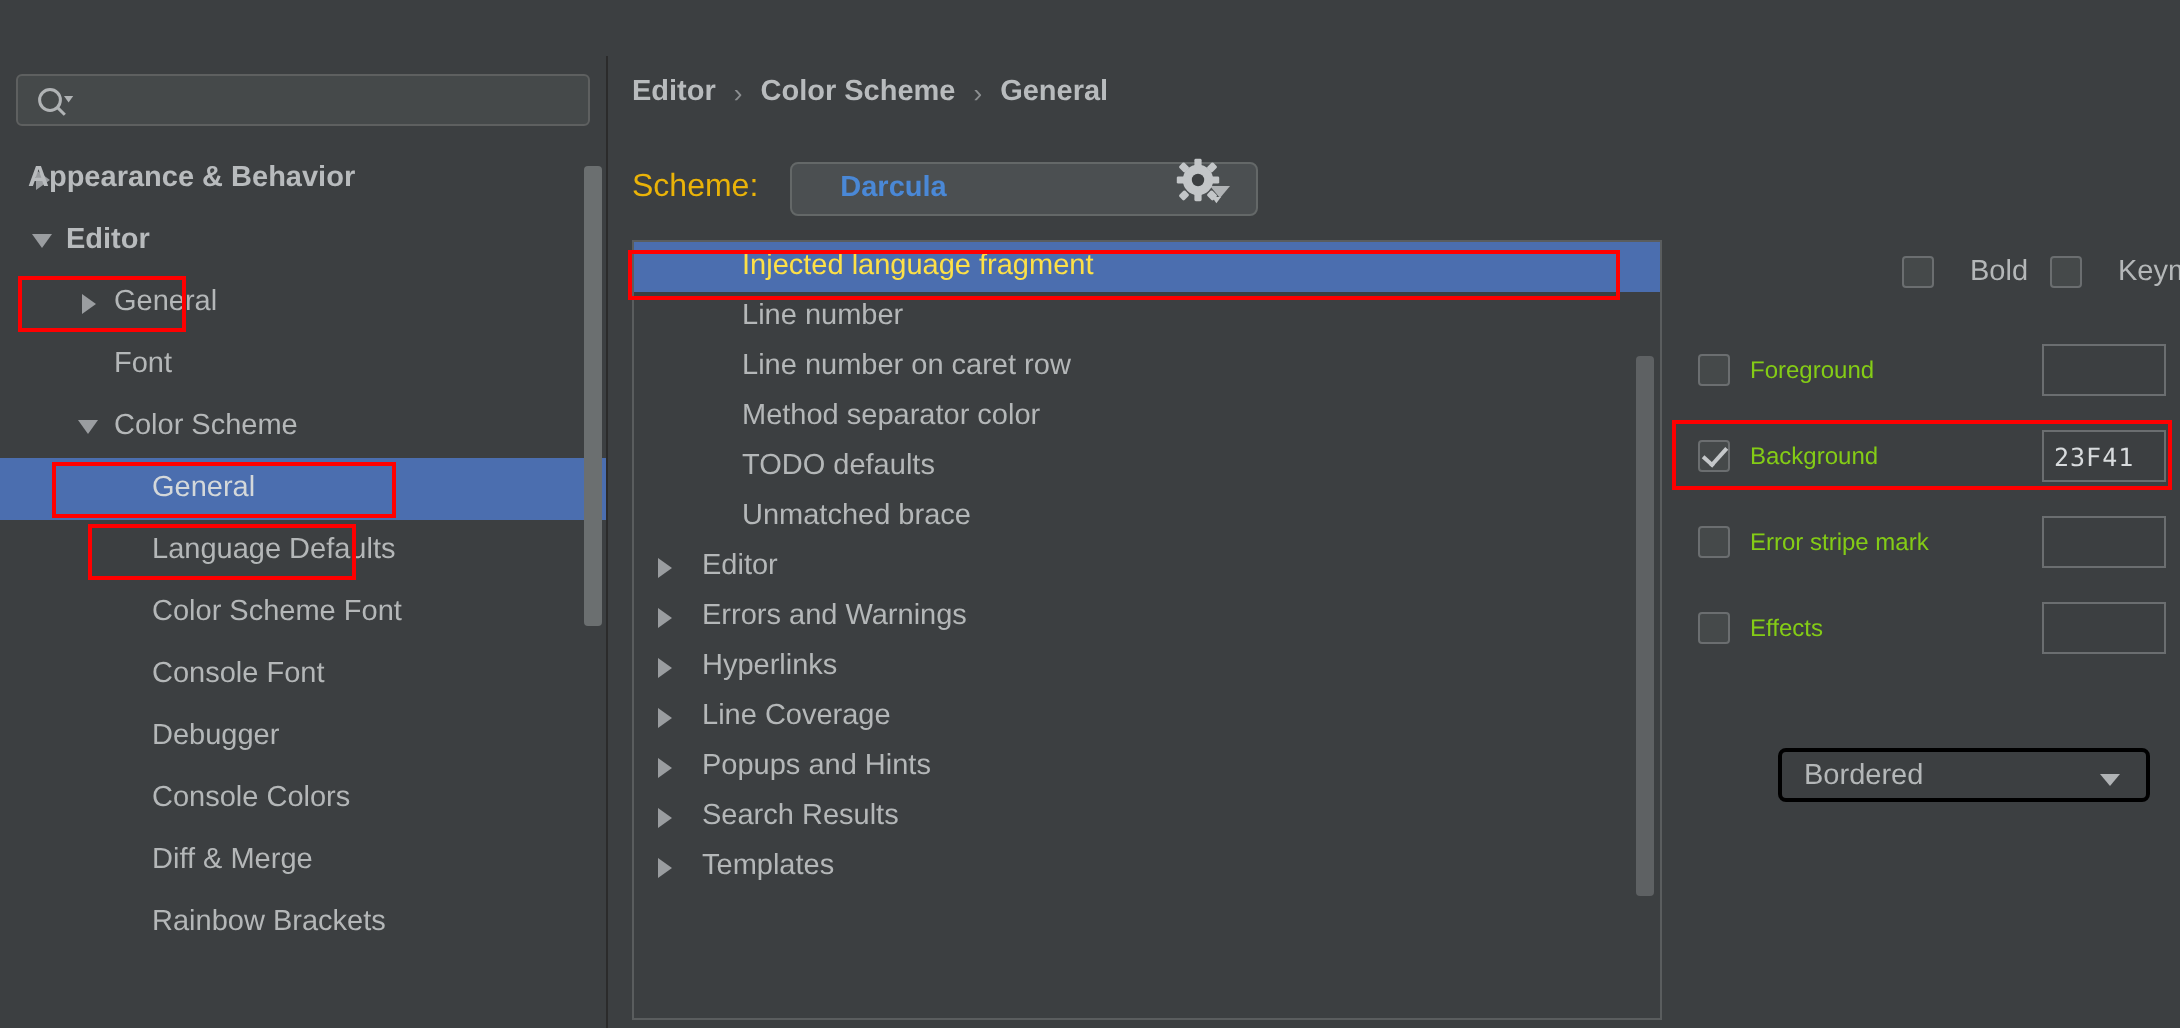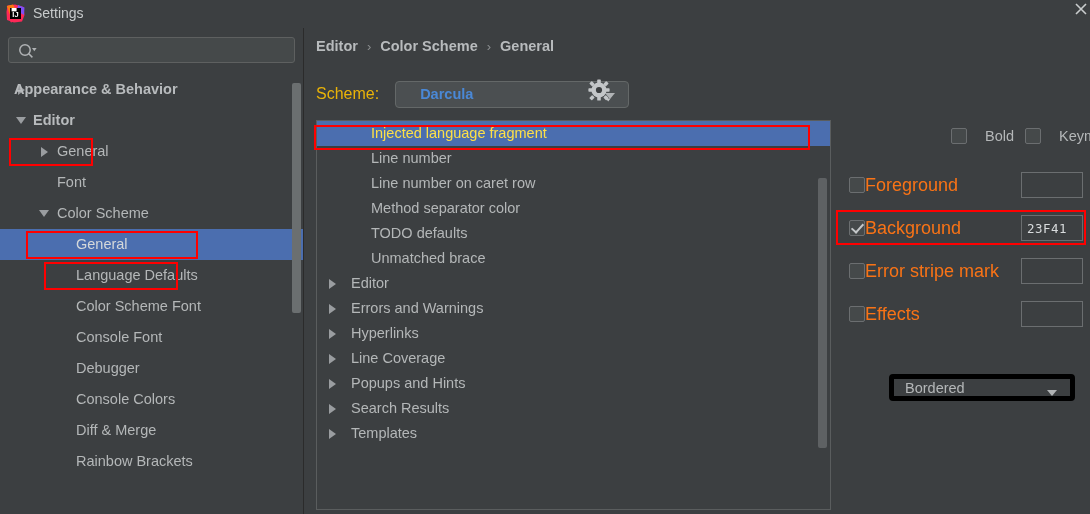--- a/index.html
+++ b/index.html
@@ -170,38 +170,38 @@
     transform: rotate(42deg);
   }
   .row-bi { position: absolute; left: 0; top: 8px; width: 250px; height: 22px; }
   .bi-item { position: absolute; top: 0; display: flex; align-items: center; gap: 18px; }
   .bi-label { font-size: 14.5px; color: #b4b7b8; }
 
   .arow {
     position: absolute; left: 8px; width: 250px; height: 26px;
     display: flex; align-items: center;
   }
-  .arow .alabel { font-size: 18px; color: #f97316; }
+  .arow .alabel { margin-left: 10px; font-size: 12px; color: #84cc16; }
   .swatch {
     position: absolute; left: 172px; top: 0;
     width: 62px; height: 26px;
     background: #3c3f41;
     border: 1px solid #6b6e70;
     display: flex; align-items: center;
   }
   .swatch .hex {
     margin-left: 5px;
     font-family: "DejaVu Sans Mono", monospace;
     font-size: 12.5px; color: #d8dbdd; letter-spacing: 0.5px;
     white-space: nowrap;
   }
   .effect-combo {
     position: absolute; left: 48px; top: 254px;
     width: 186px; height: 27px;
-    background: #3c3f41; border: 5px solid #000000; border-radius: 4px;
+    background: #3c3f41; border: 2px solid #000000; border-radius: 4px;
     display: flex; align-items: center;
   }
   .effect-combo .ev { margin-left: 11px; font-size: 14.5px; color: #b4b7b8; }
   .effect-combo .ea {
     position: absolute; right: 13px; top: 11px;
     width: 0; height: 0;
     border-top: 6px solid #b0b3b5;
     border-left: 5px solid transparent;
     border-right: 5px solid transparent;
   }
@@ -210,39 +210,20 @@
   .anno {
     position: absolute; border: 2px solid #ff0000;
     pointer-events: none; background: transparent;
   }
 </style>
 </head>
 <body>
 
 <div id="root">
 
-  <div class="titlebar">
-    <div class="app-logo">
-      <svg width="19" height="19" viewBox="0 0 19 19">
-        <path d="M1.5 1.5 L9 0.5 L17.5 3 L18.5 11 L16 17.5 L8 18.5 L1 16 L0.5 8 Z" fill="#fe2857"></path>
-        <path d="M0.8 2 L7 0.6 L10 6 L4 11 Z" fill="#f97a12"></path>
-        <path d="M12 1 L18.5 3.5 L18 11 L11 7 Z" fill="#7f4ef5"></path>
-        <path d="M1 12 L7 9 L12 16 L5 18.5 Z" fill="#fe2857"></path>
-        <rect x="4" y="4" width="11" height="11" fill="#000000"></rect>
-        <rect x="5.6" y="4" width="5" height="3.4" fill="#ffffff"></rect>
-        <text x="9.5" y="13" font-size="7.5" fill="#ffffff" text-anchor="middle" font-family="Liberation Sans, sans-serif" font-weight="bold">IJ</text>
-      </svg>
-    </div>
-    <div class="title-text">Settings</div>
-    <div class="close-x">
-      <svg width="22" height="18" viewBox="0 0 22 18">
-        <path d="M10 2 L20 12 M20 2 L10 12" stroke="#c9cccd" stroke-width="1.6" fill="none"></path>
-      </svg>
-    </div>
-  </div>
 
   <div class="sidebar">
     <div class="search-wrap">
       <div class="search-box">
         <span class="search-icon">
           <svg width="19" height="16" viewBox="0 0 19 16">
             <circle cx="7" cy="7" r="5.2" stroke="#b0b3b5" stroke-width="1.5" fill="none"></circle>
             <path d="M10.8 10.8 L14.4 14.4" stroke="#b0b3b5" stroke-width="1.5"></path>
             <path d="M14 5 L18.6 5 L16.3 8.3 Z" fill="#b0b3b5"></path>
           </svg>

